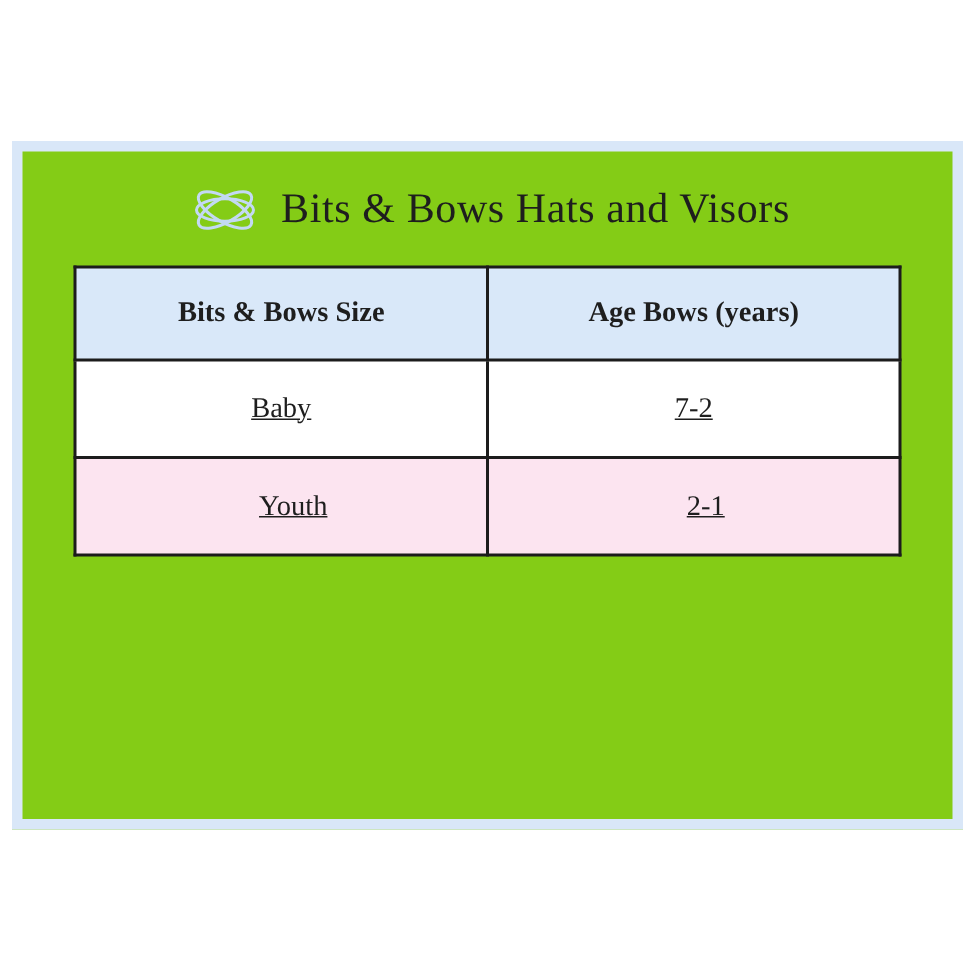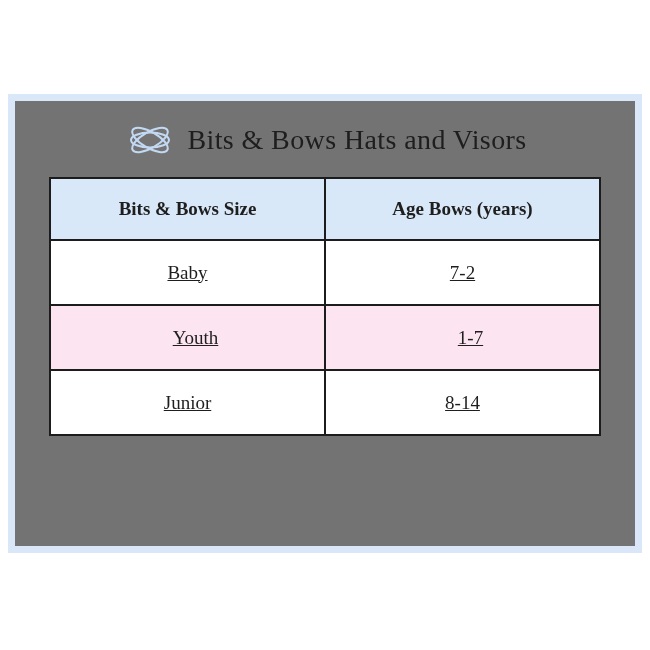--- a/index.html
+++ b/index.html
@@ -9,21 +9,21 @@
     font-family: "Liberation Serif", "DejaVu Serif", serif;
     position: relative;
     overflow: hidden;
   }
   .card {
     position: absolute;
     left: 8px; top: 94px;
     width: 634px; height: 459px;
     box-sizing: border-box;
     border: 7px solid var(--frame, #d9e7f8);
-    background: #737373;
+    background: #84cc16;
   }
   .brand {
     display: flex;
     align-items: center;
     justify-content: center;
     gap: 10px;
     margin-top: 10px;
     height: 58px;
   }
   .logo {
@@ -91,22 +91,18 @@
         <th>Age Bows (years)</th>
       </tr>
     </thead>
     <tbody>
       <tr>
         <td>Baby</td>
         <td>7-2</td>
       </tr>
       <tr class="alt">
         <td>Youth</td>
-        <td>1-7</td>
-      </tr>
-      <tr>
-        <td>Junior</td>
-        <td>8-14</td>
+        <td>2-1</td>
       </tr>
     </tbody>
   </table>
 
 </div>
 
 </body></html>

